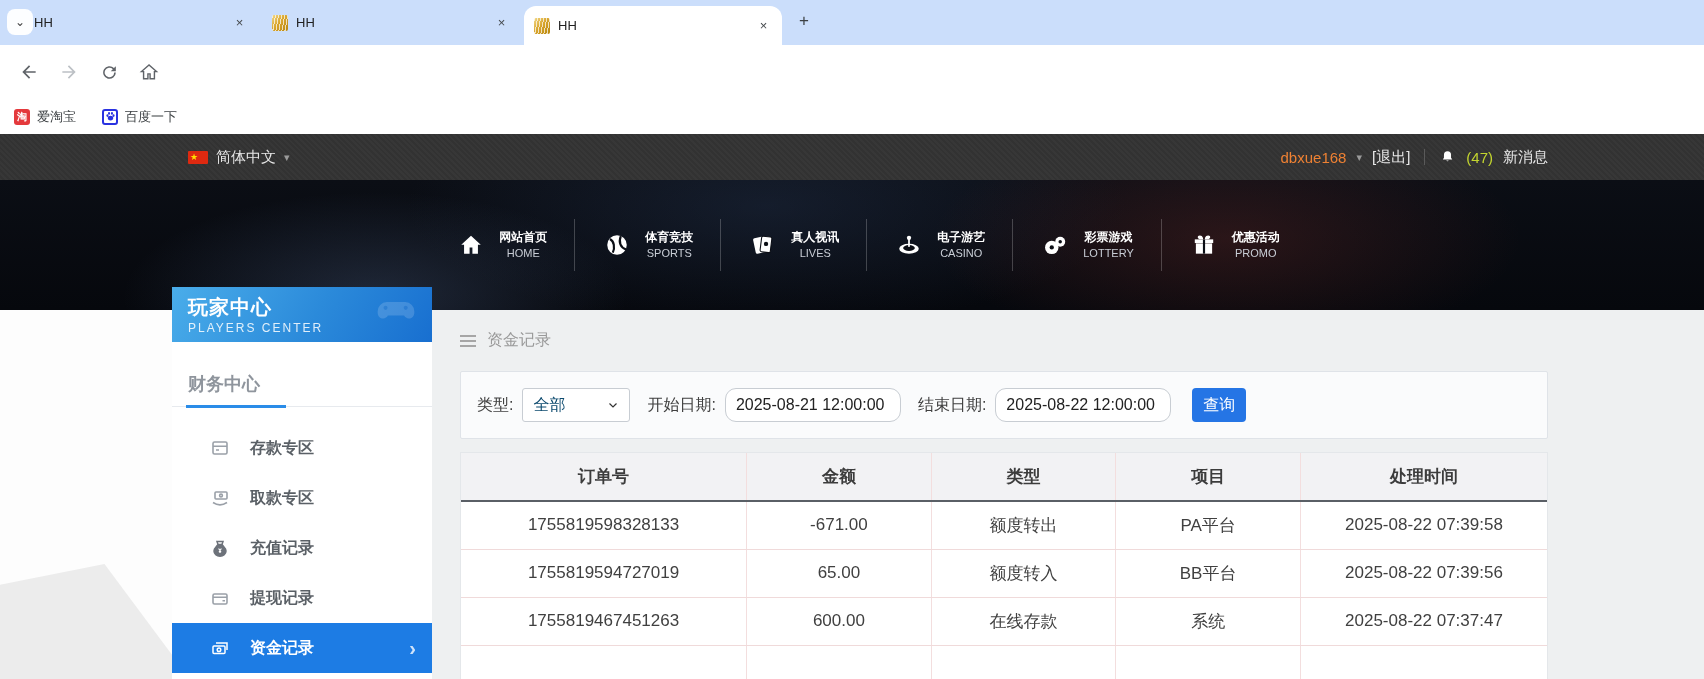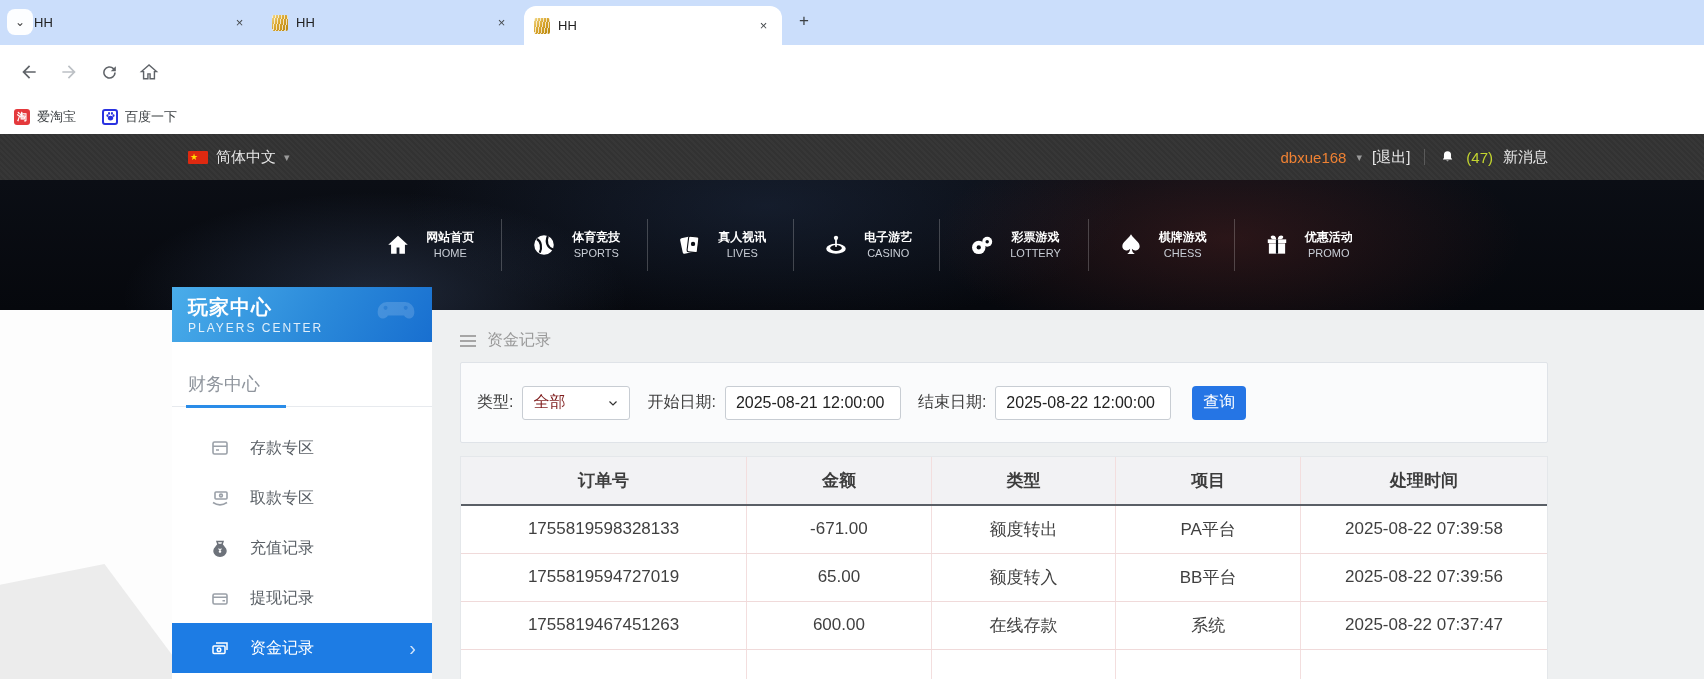--- a/index.html
+++ b/index.html
@@ -69,41 +69,41 @@
   .left-strip { position:absolute; left:0; top:0; width:188px; height:369px; background:#fdfdfd; }
   .left-strip .tri { position:absolute; left:0; bottom:0; width:190px; height:115px; background:#ececec;
     clip-path:polygon(0 18%, 55% 0, 100% 100%, 0 100%); }
 
   .sidebar { position:absolute; left:172px; top:-23px; width:260px; height:392px; }
   .sidebar-header { height:55px; background:linear-gradient(120deg,#4aadea 0%,#2b8ada 55%,#186fd0 100%);
     padding:7px 0 0 16px; position:relative; overflow:hidden; }
   .sb-title-zh { color:#fff; font-size:20px; font-weight:bold; letter-spacing:1px; }
   .sb-title-en { color:rgba(255,255,255,.85); font-size:12px; letter-spacing:2px; }
   .sb-gamepad { position:absolute; right:14px; top:10px; opacity:.45; }
-  .sidebar-panel { background:#fff; height:337px; }
+  .sidebar-panel { background:#fff; height:337px;font-weight:bold; }
   .sb-section { padding:30px 0 10px 16px; color:#8f959d; font-size:18px; }
   .sb-underline { position:relative; border-bottom:1px solid #e7eaee; }
   .sb-underline .blue { position:absolute; left:14px; bottom:-2px; width:100px; height:3px; background:#2a8ce8; }
   .sb-menu { margin-top:16px; }
   .sb-item { height:50px; display:flex; align-items:center; padding-left:38px; gap:20px;
     color:#5a6066; font-size:16px; position:relative; }
   .sb-item.active { background:#1d7ce4; color:#fff; }
   .sb-item .chev { position:absolute; right:16px; color:#cfe3fa; font-size:20px; }
 
   .content { position:absolute; left:460px; top:0; width:1088px; height:369px; }
   .page-title-row { margin-top:20px; display:flex; align-items:center; gap:11px; color:#999; font-size:16px; }
   .hamburger { display:flex; flex-direction:column; gap:3px; }
   .hamburger i { width:16px; height:2px; background:#a6a6a6; }
 
-  .filter-card { margin-top:11px; height:81px; background:#fafbfc; border:1px solid #dfe3e8; border-radius:2px;
+  .filter-card { margin-top:20px; height:68px; background:#fafbfc; border:1px solid #dfe3e8; border-radius:2px;
     display:flex; align-items:center; padding:0 16px; gap:9px; }
   .f-label { color:#404040; font-size:16px; }
   .select-box { width:108px; height:34px; background:#fff; border:1px solid #c8cdd3; border-radius:3px;
-    display:flex; align-items:center; justify-content:space-between; padding:0 10px; font-size:16px; color:#7f1d1d; }
-  .date-input { width:176px; height:34px; background:#fff; border:1px solid #c8cdd3; border-radius:3px;
+    display:flex; align-items:center; justify-content:space-between; padding:0 10px; font-size:16px; color:#0c4a6e; }
+  .date-input { width:176px; height:34px; background:#fff; border:1px solid #c8cdd3; border-radius:11px;
     padding:0 10px; font-size:16px; color:#222; font-family:"Liberation Sans","DejaVu Sans",sans-serif; }
   .search-btn { width:54px; height:34px; margin-left:12px; background:#2575e5; border:none; border-radius:4px;
     color:#fff; font-size:16px; cursor:pointer; }
   .gap-lg { margin-left:8px; }
 
   .table-card { margin-top:13px; background:#fff; border:1px solid #e4e7ea; }
   table { width:100%; border-collapse:collapse; }
   th { height:48px; background:#f2f2f4; font-size:17px; font-weight:bold; color:#3c3c3c;
     border-bottom:2px solid #5a5f66; }
   th + th, td + td { border-left:1px solid #f3dede; }
@@ -264,31 +264,20 @@
           <circle cx="16.8" cy="9" r="4.6" fill="#fff"></circle>
             <circle cx="16.8" cy="9" r="1.6" fill="#0b0e15"></circle>
           </svg>
       </span>
       <span class="nav-text">
           <div class="nav-zh">彩票游戏</div>
       <div class="nav-en">LOTTERY</div>
         </span>
     </div>
 
-    <div class="nav-item">
-      <span class="nav-icon">
-        <svg width="26" height="26" viewBox="0 0 24 24">
-          <path d="M12 2C9 7 4 9 4 13.2a4 4 0 0 0 7.2 2.3c-.2 2.6-1 3.8-2.7 4.7h7c-1.7-.9-2.5-2.1-2.7-4.7A4 4 0 0 0 20 13.2C20 9 15 7 12 2z" fill="#fff"></path>
-          </svg>
-      </span>
-      <span class="nav-text">
-          <div class="nav-zh">棋牌游戏</div>
-      <div class="nav-en">CHESS</div>
-        </span>
-    </div>
 
     <div class="nav-item">
       <span class="nav-icon">
         <svg width="26" height="26" viewBox="0 0 24 24">
           <rect x="4.5" y="10.5" width="15" height="9.5" fill="#fff"></rect>
           <rect x="3.5" y="6.8" width="17" height="3.4" fill="#fff"></rect>
           <rect x="11" y="6.8" width="2" height="13.2" fill="#0b0e15"></rect>
           <path d="M8.2 6.6C6 6.6 5.2 3.2 8.2 3.2s3 3.4 3 3.4zM15.8 6.6c2.2 0 3-3.4 0-3.4s-3 3.4-3 3.4z" fill="#fff"></path>
           </svg>
       </span>

